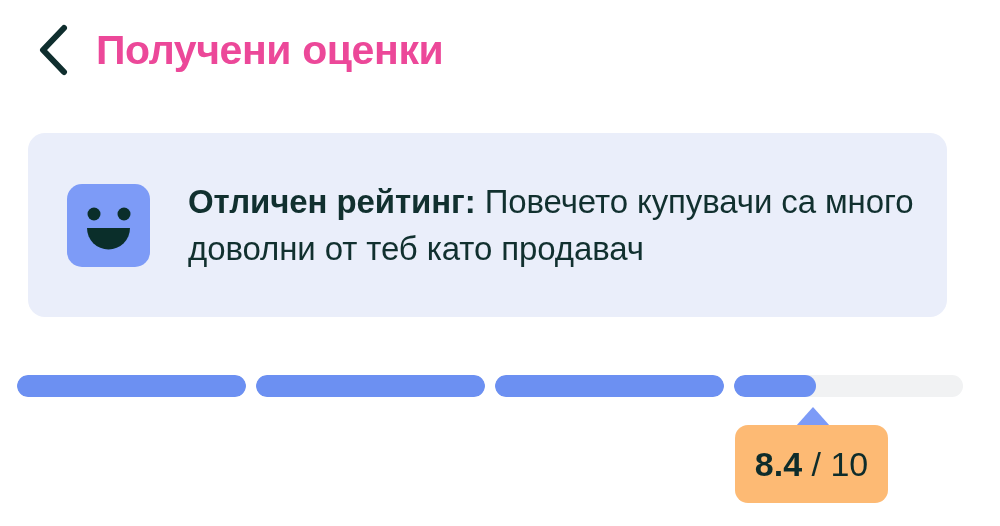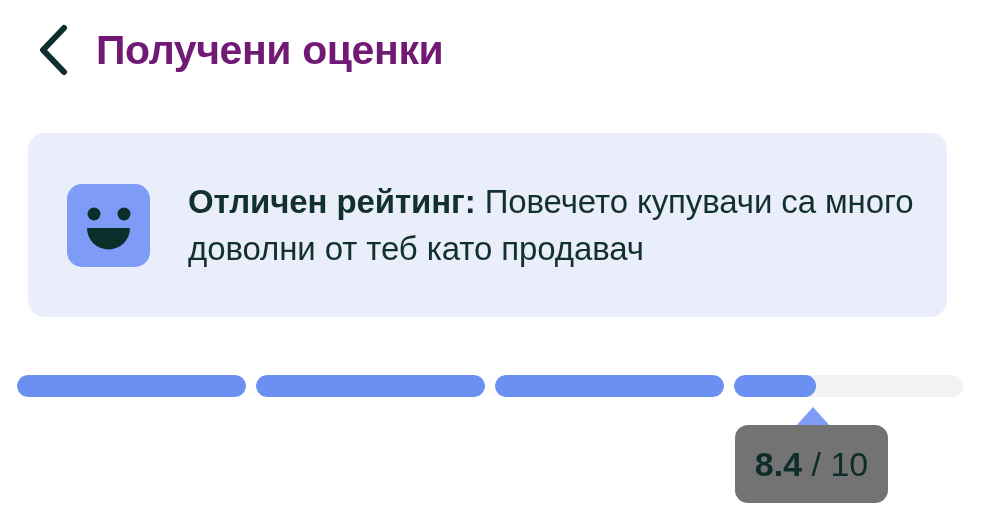--- a/index.html
+++ b/index.html
@@ -39,21 +39,21 @@
     background: transparent;
     border: none;
   }
 
   .back-btn svg { display: block; }
 
   .page-title {
     font-size: 41px;
     font-weight: bold;
     letter-spacing: -0.4px;
-    color: #701a75;
+    color: #ec4899;
     line-height: 1;
     margin-left: 6px;
     white-space: nowrap;
   }
 
   
   .info-card {
     position: absolute;
     left: 28px;
     top: 133px;
@@ -119,21 +119,21 @@
     border-radius: 11px;
   }
 
   
   .score-badge {
     position: absolute;
     left: 735px;
     top: 425px;
     width: 153px;
     height: 78px;
-    background: #737373;
+    background: #fdba74;
     border-radius: 13px;
     display: flex;
     align-items: center;
     justify-content: center;
   }
 
   .score-pointer {
     position: absolute;
     left: 796px;
     top: 407px;

